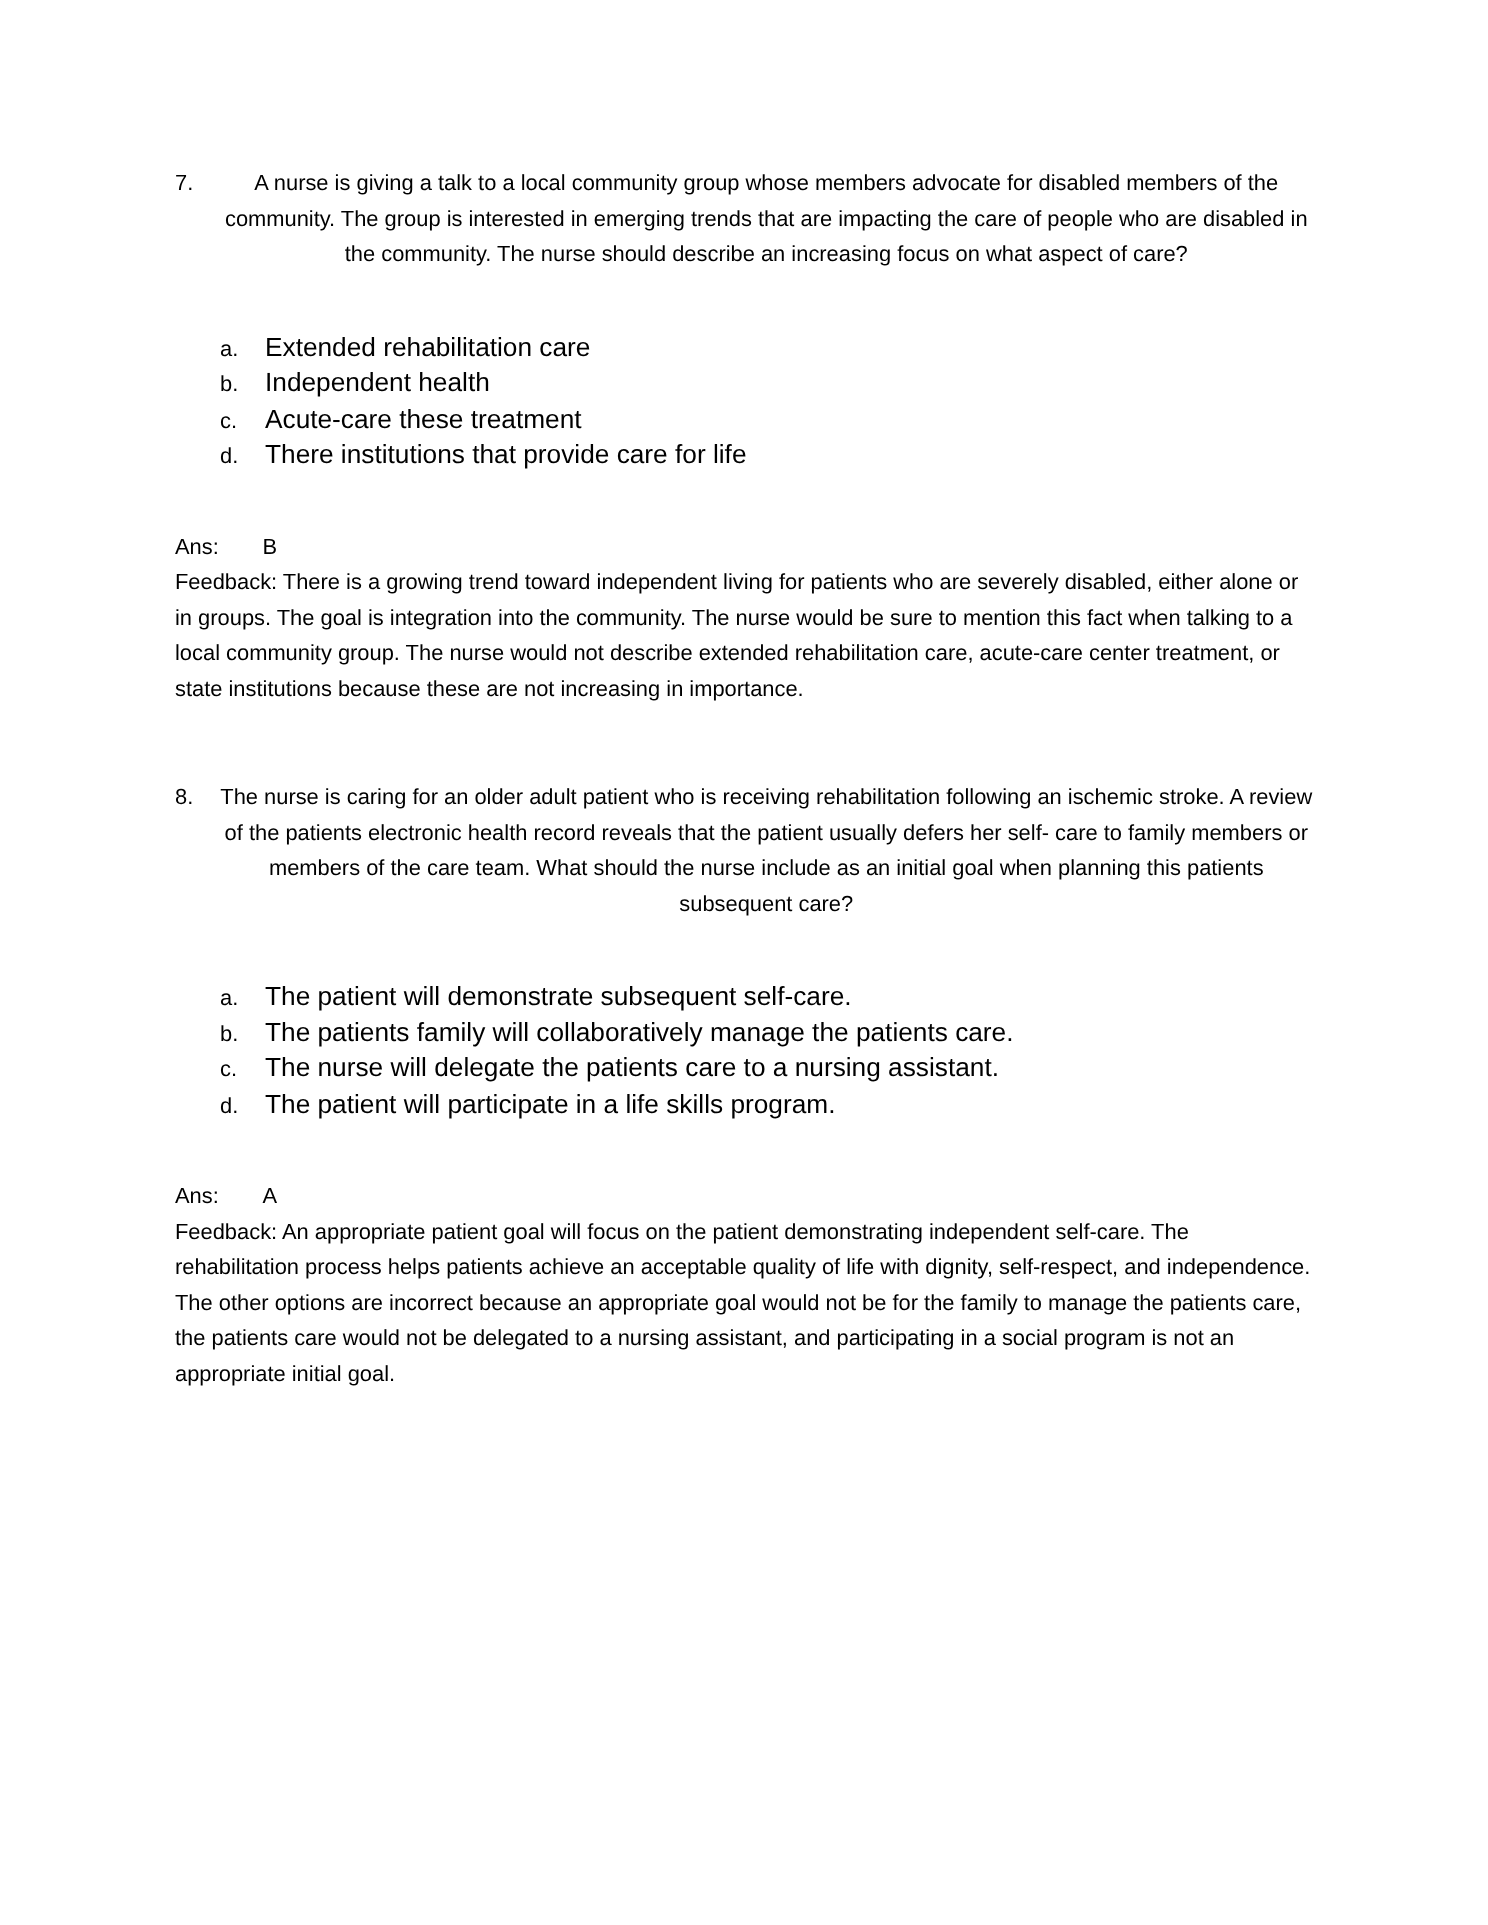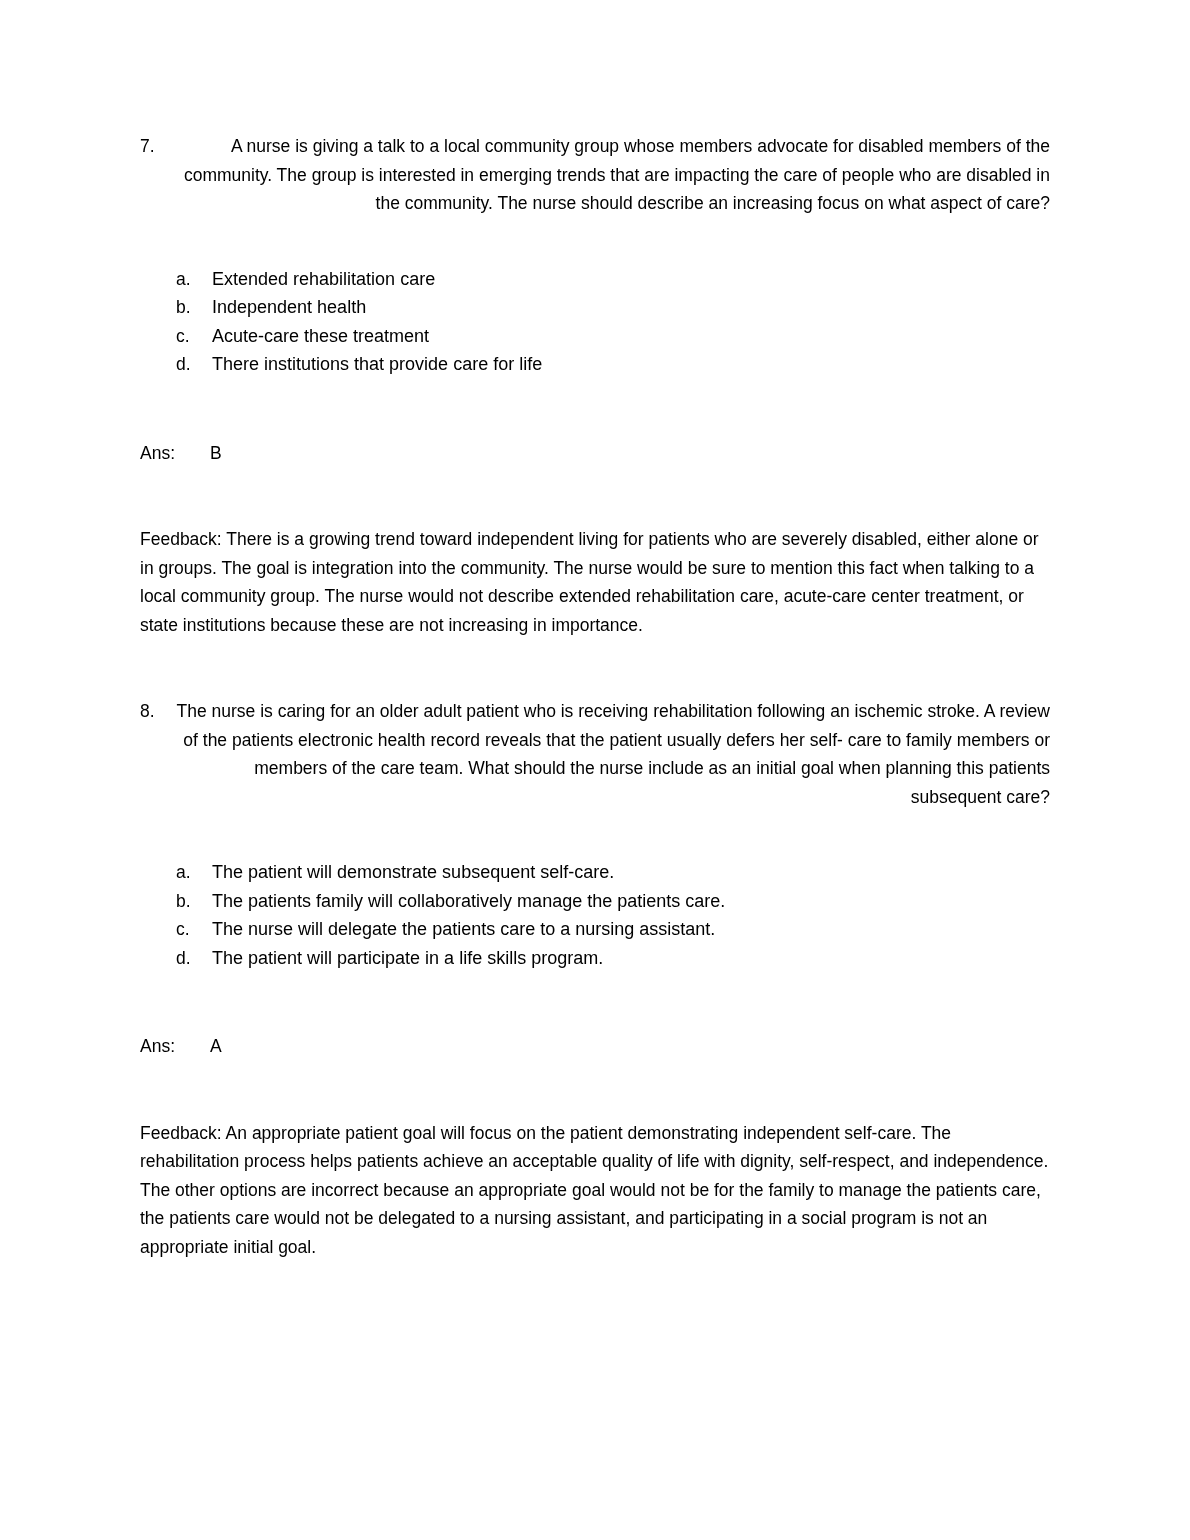--- a/index.html
+++ b/index.html
@@ -31,55 +31,54 @@
   .q-num {
     width: 36px;
     flex: 0 0 36px;
     font-size: 17.5px;
     line-height: 28.5px;
   }
   .q-text {
     flex: 1 1 auto;
     font-size: 17.5px;
     line-height: 28.5px;
-    text-align: right;
+    text-align: center;
   }
   .options {
     margin-top: 47px;
     padding-left: 36px;
   }
   .option-row {
     display: flex;
     align-items: flex-start;
     line-height: 28.5px;
   }
   .opt-letter {
     width: 36px;
     flex: 0 0 36px;
     font-size: 17.5px;
   }
   .opt-text {
     flex: 1 1 auto;
-    font-size: 18px;
+    font-size: 21px;
   }
   .ans-row {
     display: flex;
-    margin-top: 60px;
+    margin-top: 44px;
     font-size: 17.5px;
     line-height: 28.5px;
   }
   .ans-label {
     width: 70px;
     flex: 0 0 70px;
   }
   .ans-value {
     flex: 0 0 auto;
   }
   .feedback {
-    margin-top: 58px;
     font-size: 17.5px;
     line-height: 28.5px;
     text-align: left;
   }
   .gap-between {
     height: 58px;
   }
 </style>
 </head>
 <body>

